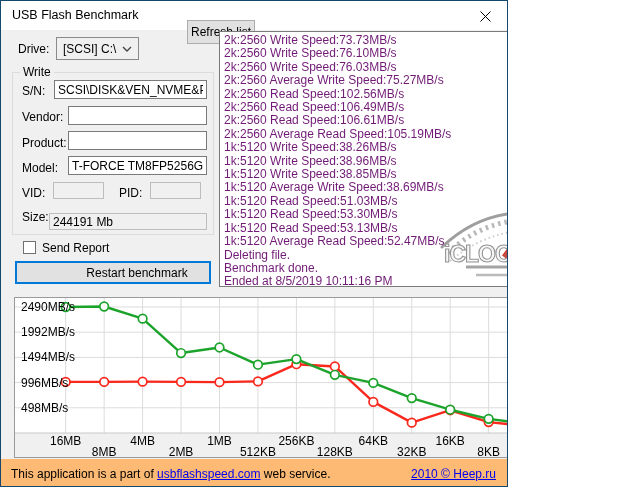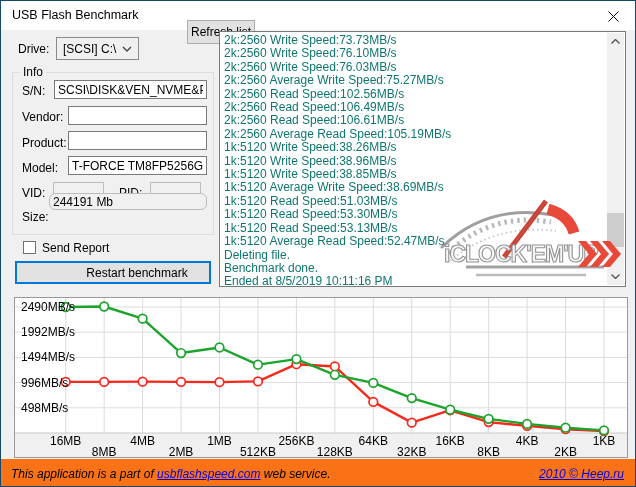--- a/index.html
+++ b/index.html
@@ -1,40 +1,40 @@
 <!DOCTYPE html>
 <html><head>
 <meta charset="utf-8">
 <style>
   * { margin:0; padding:0; box-sizing:border-box; }
   html,body { width:636px; height:487px; font-family:"Liberation Sans", sans-serif; }
-  .window{position:relative;width:636px;height:487px;background:#f0f0f0;border:1px solid #16476d;overflow:hidden;}
+  .window{position:relative;width:508px;height:487px;background:#f0f0f0;border:1px solid #16476d;overflow:hidden;}
   .titlebar{position:absolute;left:0;top:0;width:100%;height:29px;background:#ffffff;}
   .titlebar .title{position:absolute;left:11px;top:7px;font-size:12.5px;color:#000;}
   .close-btn{position:absolute;right:6px;top:4px;width:32px;height:22px;display:flex;align-items:center;justify-content:center;}
   .abs{position:absolute;}
   .lbl{font-size:12px;color:#000;white-space:nowrap;}
   .field{background:#fff;border:1px solid #7a7a7a;font-size:12px;color:#000;padding:2px 3px;overflow:hidden;white-space:nowrap;font-family:"Liberation Sans",sans-serif;}
   .field:disabled,.field.disabled{background:#f0f0f0;border:1px solid #bdbdbd;color:#000;}
   .btn{background:#e1e1e1;border:1px solid #adadad;font-size:12px;color:#000;display:flex;align-items:center;justify-content:center;font-family:"Liberation Sans",sans-serif;}
   .btn.default{border:2px solid #0078d7;padding-left:48px;}
   .combo{background:#f0f0f0;border:1px solid #8a8a8a;display:flex;align-items:center;font-size:12px;}
   .combo .val{padding-left:6px;flex:1;}
   .combo .chev{padding-right:6px;display:flex;align-items:center;}
   .groupbox{border:1px solid #dcdcdc;}
   .groupbox .legend{position:absolute;top:-8px;left:7px;background:#f0f0f0;padding:0 3px;font-size:12px;}
   .checkbox{width:13px;height:13px;background:#fff;border:1px solid #707070;display:inline-block;}
   .logbox{background:#fff;border:1px solid #7a7a7a;overflow:hidden;}
-  .loglines{position:absolute;left:4px;top:2px;right:20px;font-size:12px;line-height:13.4px;color:#0f766e;white-space:nowrap;z-index:2;}
+  .loglines{position:absolute;left:4px;top:2px;right:20px;font-size:12px;line-height:13.4px;color:#701a75;white-space:nowrap;z-index:2;}
   .watermark{position:absolute;z-index:1;opacity:.95;}
   .vscroll{position:absolute;top:1px;right:1px;bottom:1px;width:17px;background:#f0f0f0;}
   .vscroll .arrow{position:absolute;left:0;width:17px;height:17px;display:flex;align-items:center;justify-content:center;background:#f0f0f0;}
   .vscroll .thumb{position:absolute;left:0;width:17px;background:#cdcdcd;}
   .chartbox{background:#fff;border:1px solid #9a9a9a;}
-  .statusbar{position:absolute;left:0;top:458px;width:100%;height:28px;background:#f97316;font-size:12px;font-style:italic;}
+  .statusbar{position:absolute;left:0;top:458px;width:100%;height:28px;background:#fdba74;font-size:12px;}
   .statusbar a{color:#0000ee;text-decoration:underline;cursor:pointer;}
   svg text{font-family:"Liberation Sans",sans-serif;}
 </style>
 </head>
 <body>
 
 <div class="window">
 
   <div class="titlebar">
     <span class="title">USB Flash Benchmark</span>
@@ -51,36 +51,36 @@
     <span class="val">[SCSI] C:\</span>
     <span class="chev">
       <svg width="10" height="6" viewBox="0 0 10 6">
           <polyline points="1,1 5,5 9,1" fill="none" stroke="#444" stroke-width="1.4"></polyline>
         </svg>
     </span>
   </div>
   <button class="abs btn" style="left:144px;top:19px;width:68px;height:24px;margin-left:42px;">Refresh list</button>
 
   <div class="abs groupbox" style="left:11px;top:71px;width:202px;height:163px;">
-    <span class="legend">Info</span>
+    <span class="legend">Write</span>
   </div>
   <span class="abs lbl" style="left:21px;top:83px;">S/N:</span>
   <input class="abs field" style="left: 53px; top: 79px; width: 153px; height: 19px;" value="SCSI\DISK&amp;VEN_NVME&amp;PRO">
   <span class="abs lbl" style="left:21px;top:109px;">Vendor:</span>
   <input class="abs field" style="left: 67px; top: 105px; width: 139px; height: 19px;">
   <span class="abs lbl" style="left:21px;top:135px;">Product:</span>
   <input class="abs field" style="left: 67px; top: 130px; width: 139px; height: 19px;">
   <span class="abs lbl" style="left:21px;top:160px;">Model:</span>
   <input class="abs field" style="left: 67px; top: 155px; width: 139px; height: 19px;" value="T-FORCE TM8FP5256G">
   <span class="abs lbl" style="left:21px;top:185px;">VID:</span>
   <input class="abs field disabled" style="left: 52px; top: 181px; width: 51px; height: 17px;" disabled="">
   <span class="abs lbl" style="left:118px;top:185px;text-align:center;">PID:</span>
   <input class="abs field disabled" style="left: 149px; top: 181px; width: 51px; height: 17px;" disabled="">
   <span class="abs lbl" style="left:21px;top:209px;">Size:</span>
-  <input class="abs field disabled" style="left: 48px; top: 192px; width: 158px; height: 17px; border-radius: 6px;" disabled="" value="244191 Mb">
+  <input class="abs field disabled" style="left: 48px; top: 212px; width: 158px; height: 17px;" disabled="" value="244191 Mb">
 
   <span class="abs checkbox" style="left:22px;top:240px;"></span>
   <span class="abs lbl" style="left:41px;top:240px;">Send Report</span>
   <button class="abs btn default" style="left:14px;top:260px;width:196px;height:23px;">Restart benchmark</button>
 
   <div class="abs logbox" style="left:218px;top:30px;width:407px;height:256px;">
     <div class="watermark" style="left:216px;top:163px;width:188px;height:92px;">
       <svg width="188" height="92" viewBox="0 0 188 92">
 
         <path d="M6,52 Q52,8 118,20" fill="none" stroke="#9a9a9a" stroke-width="3" stroke-linecap="round"></path>

